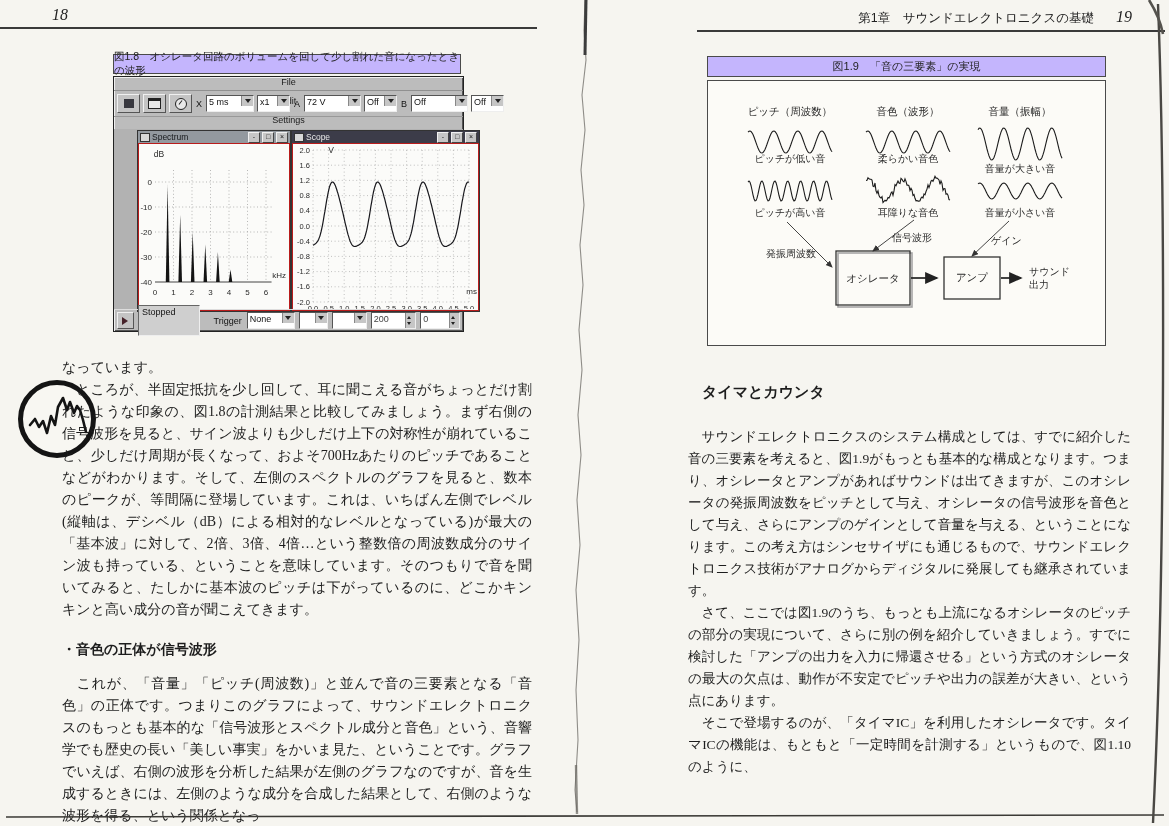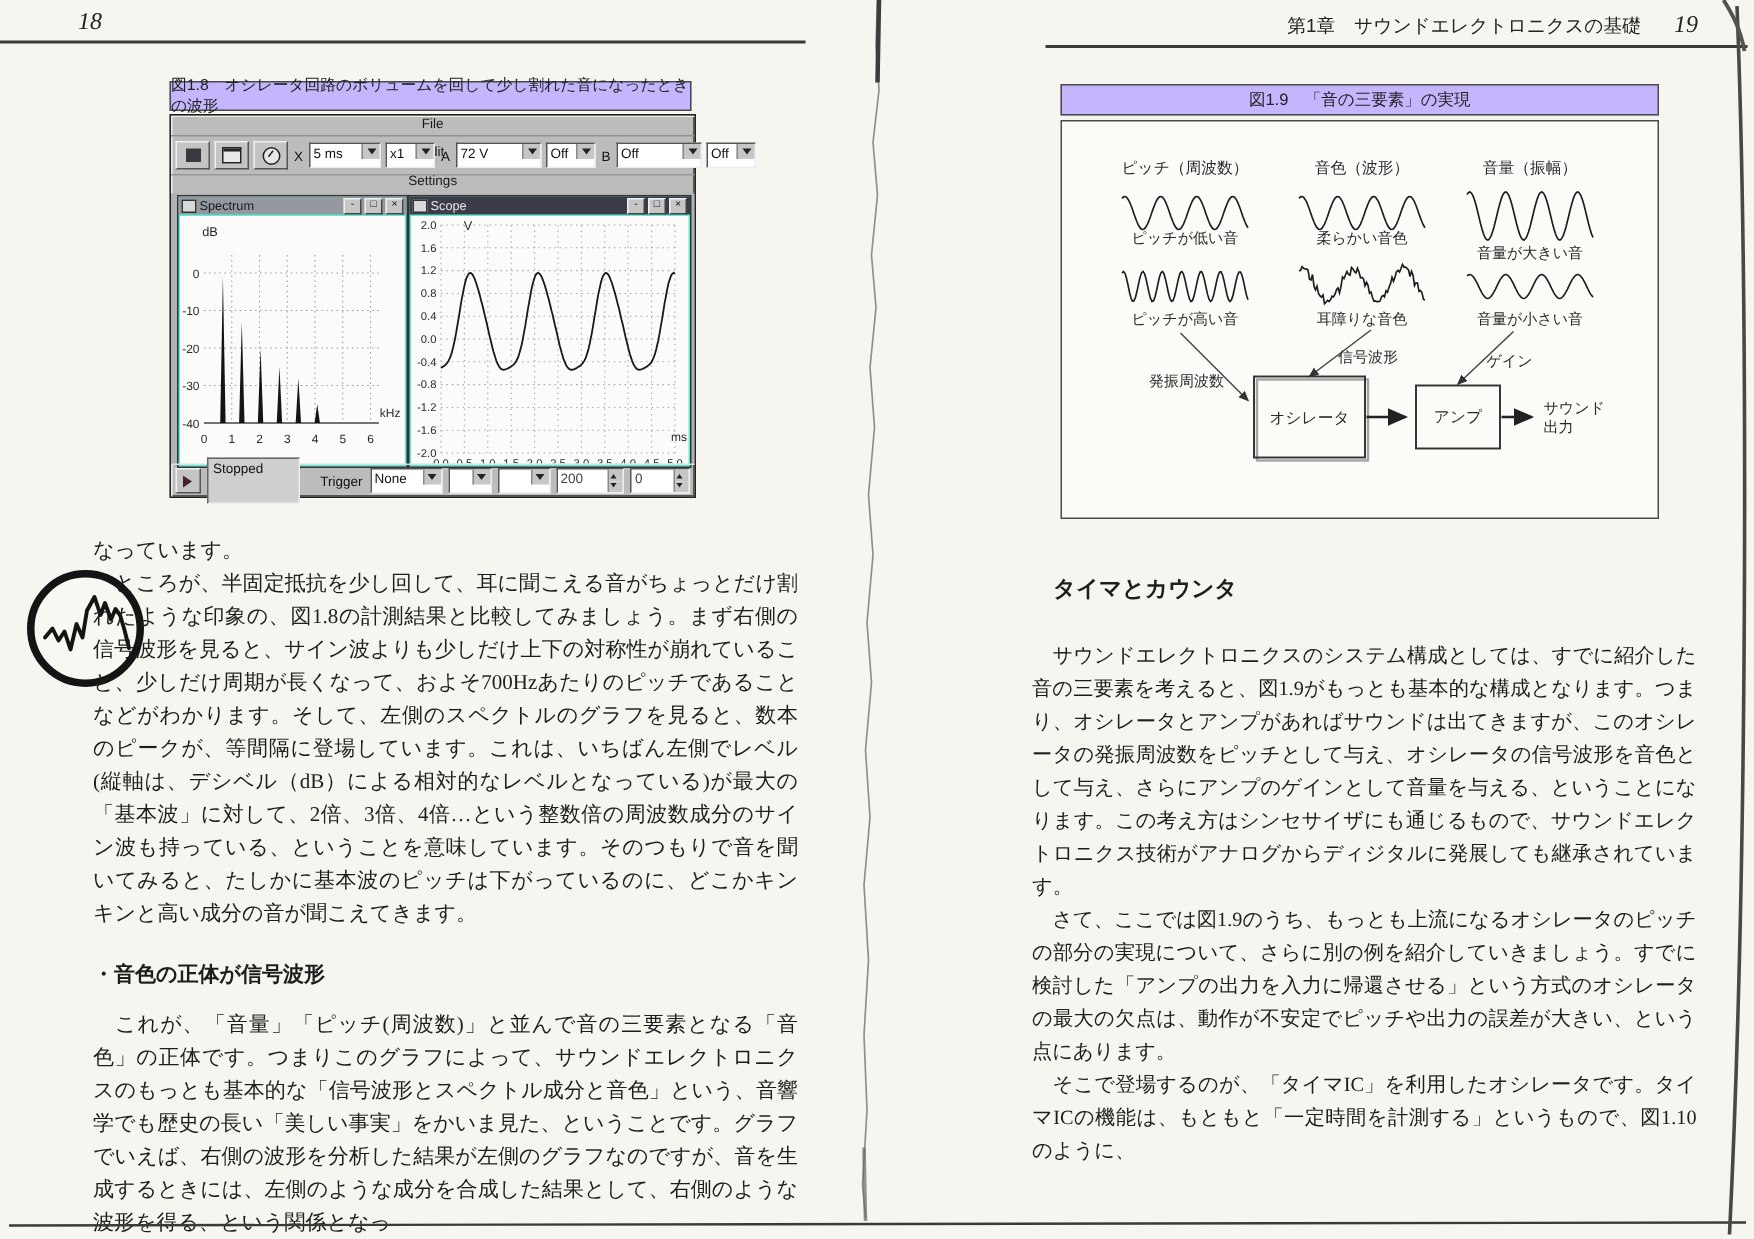--- a/index.html
+++ b/index.html
@@ -43,21 +43,21 @@
   .combo .val{flex:1;font:9px/13px "Liberation Sans",sans-serif;padding:0 2px;color:#111;white-space:nowrap;overflow:hidden;}
   .combo .cbtn{width:11px;background:#c6c6c6;border-left:1px solid #888;display:flex;align-items:center;justify-content:center;}
   .tri-dn{width:0;height:0;border:3px solid transparent;border-top:4px solid #222;margin-top:3px;}
   .spinfield{display:inline-flex;height:15px;background:#fff;border:1px solid;border-color:#555 #eee #eee #555;align-items:stretch;}
   .spinfield .val{flex:1;font:9px/13px "Liberation Sans",sans-serif;padding:0 2px;color:#444;}
   .spin{display:flex;flex-direction:column;width:9px;border-left:1px solid #888;}
   .spin i{flex:1;background:#c6c6c6;position:relative;}
   .spin i.up::after{content:"";position:absolute;left:1px;top:1px;border:2px solid transparent;border-bottom:3px solid #222;}
   .spin i.dn::after{content:"";position:absolute;left:1px;bottom:1px;border:2px solid transparent;border-top:3px solid #222;}
   .client{position:absolute;left:0;right:0;background:#b2b2b2;}
-  .subwin{position:absolute;background:#5eead4;border:1px solid #333;}
+  .subwin{position:absolute;background:#b91c1c;border:1px solid #333;margin-left:19px;}
   .tbar-spec{background:#93999f;}
   .tbar-spec .tbar-title{color:#16181b;}
   .tbar-scope{background:#3c3c49;}
   .subbody{position:absolute;left:1px;right:1px;bottom:1px;background:#fbfbf9;}
   .statusbar{position:absolute;left:0;right:0;bottom:0;height:21px;display:flex;align-items:center;gap:4px;
              padding:0 3px;border-top:1px solid #ddd;}
   .sunken{background:#cfcfcf;border:1px solid;border-color:#666 #eee #eee #666;
           font:9px/13px "Liberation Sans",sans-serif;color:#111;padding:0 3px;height:31px;box-sizing:border-box;}
   .runbtn{width:15px;height:15px;background:#c4c4c4;border:1px solid;border-color:#f0f0f0 #555 #555 #f0f0f0;
           display:flex;align-items:center;justify-content:center;flex:none;}

